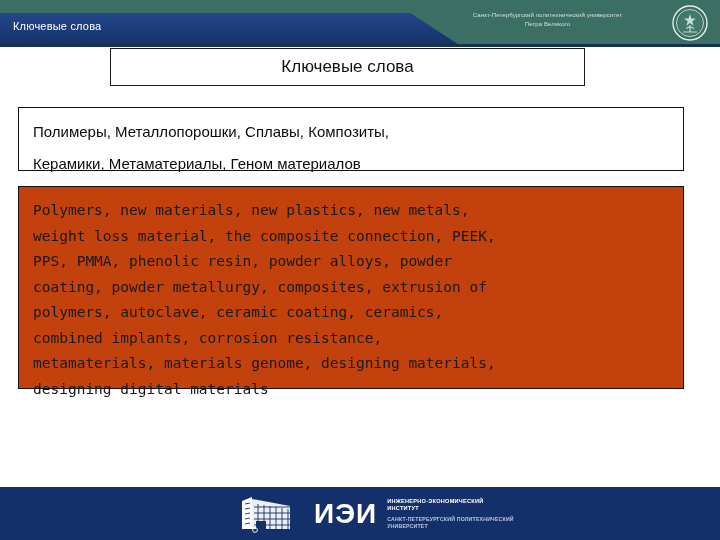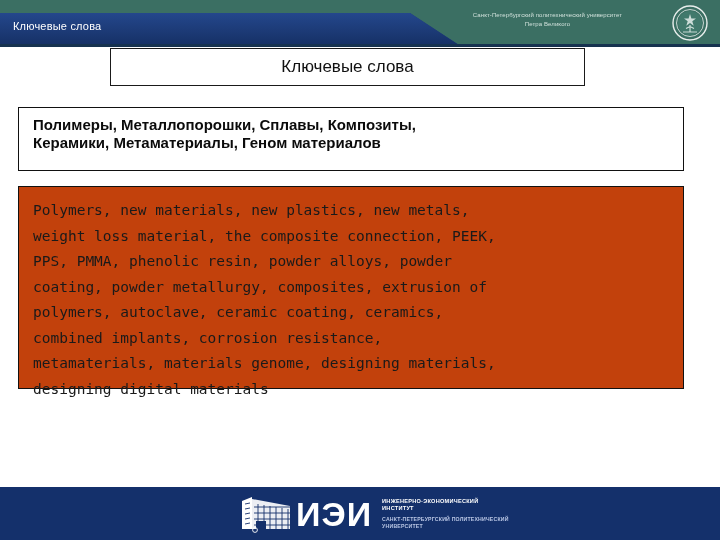--- a/index.html
+++ b/index.html
@@ -95,23 +95,23 @@
     position: absolute;
     left: 18px; top: 107px;
     width: 666px; height: 64px;
     border: 1px solid #111111;
     background: #ffffff;
     box-sizing: border-box;
     padding: 8px 0 0 14px;
   }
   #ru-text {
     font-size: 15px;
-    font-weight: bold;
+    font-weight: normal;
     color: #0b0b0b;
-    line-height: 18px;
+    line-height: 32px;
     white-space: pre-line;
   }
 
   
   #en-box {
     position: absolute;
     left: 18px; top: 186px;
     width: 666px; height: 203px;
     border: 1px solid #111111;
     background: #c2410c;
@@ -136,25 +136,25 @@
   }
   #footer-logo-group {
     position: absolute;
     left: 238px; top: 8px;
     height: 38px;
     display: flex;
     align-items: center;
   }
   #footer-building-icon { width: 56px; height: 38px; display:block; }
   #footer-iei {
-    font-size: 34px;
+    font-size: 28px;
     font-weight: bold;
     color: #ffffff;
     letter-spacing: 1px;
-    margin-left: 2px;
+    margin-left: 20px;
     line-height: 1;
   }
   #footer-inst-block {
     margin-left: 10px;
     color: #ffffff;
     line-height: 7px;
   }
   #footer-inst-name {
     display: block;
     font-size: 5.6px;

